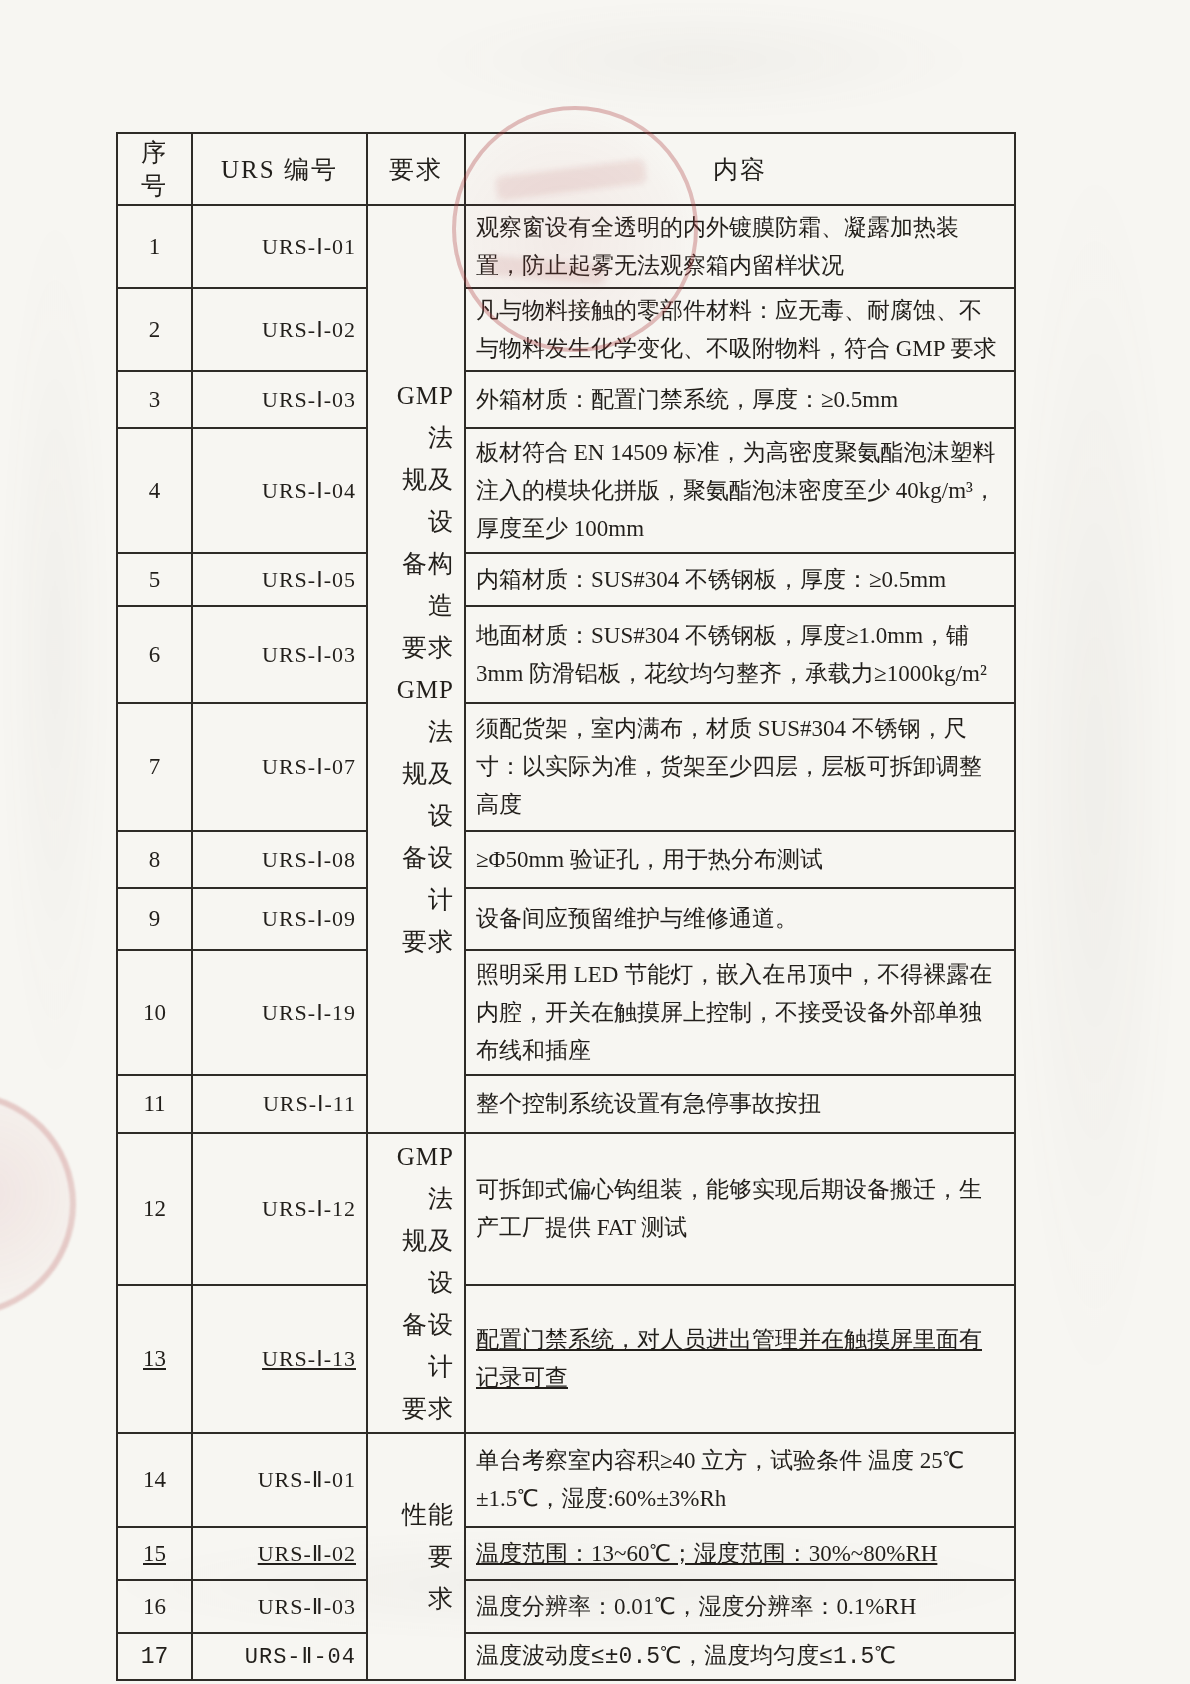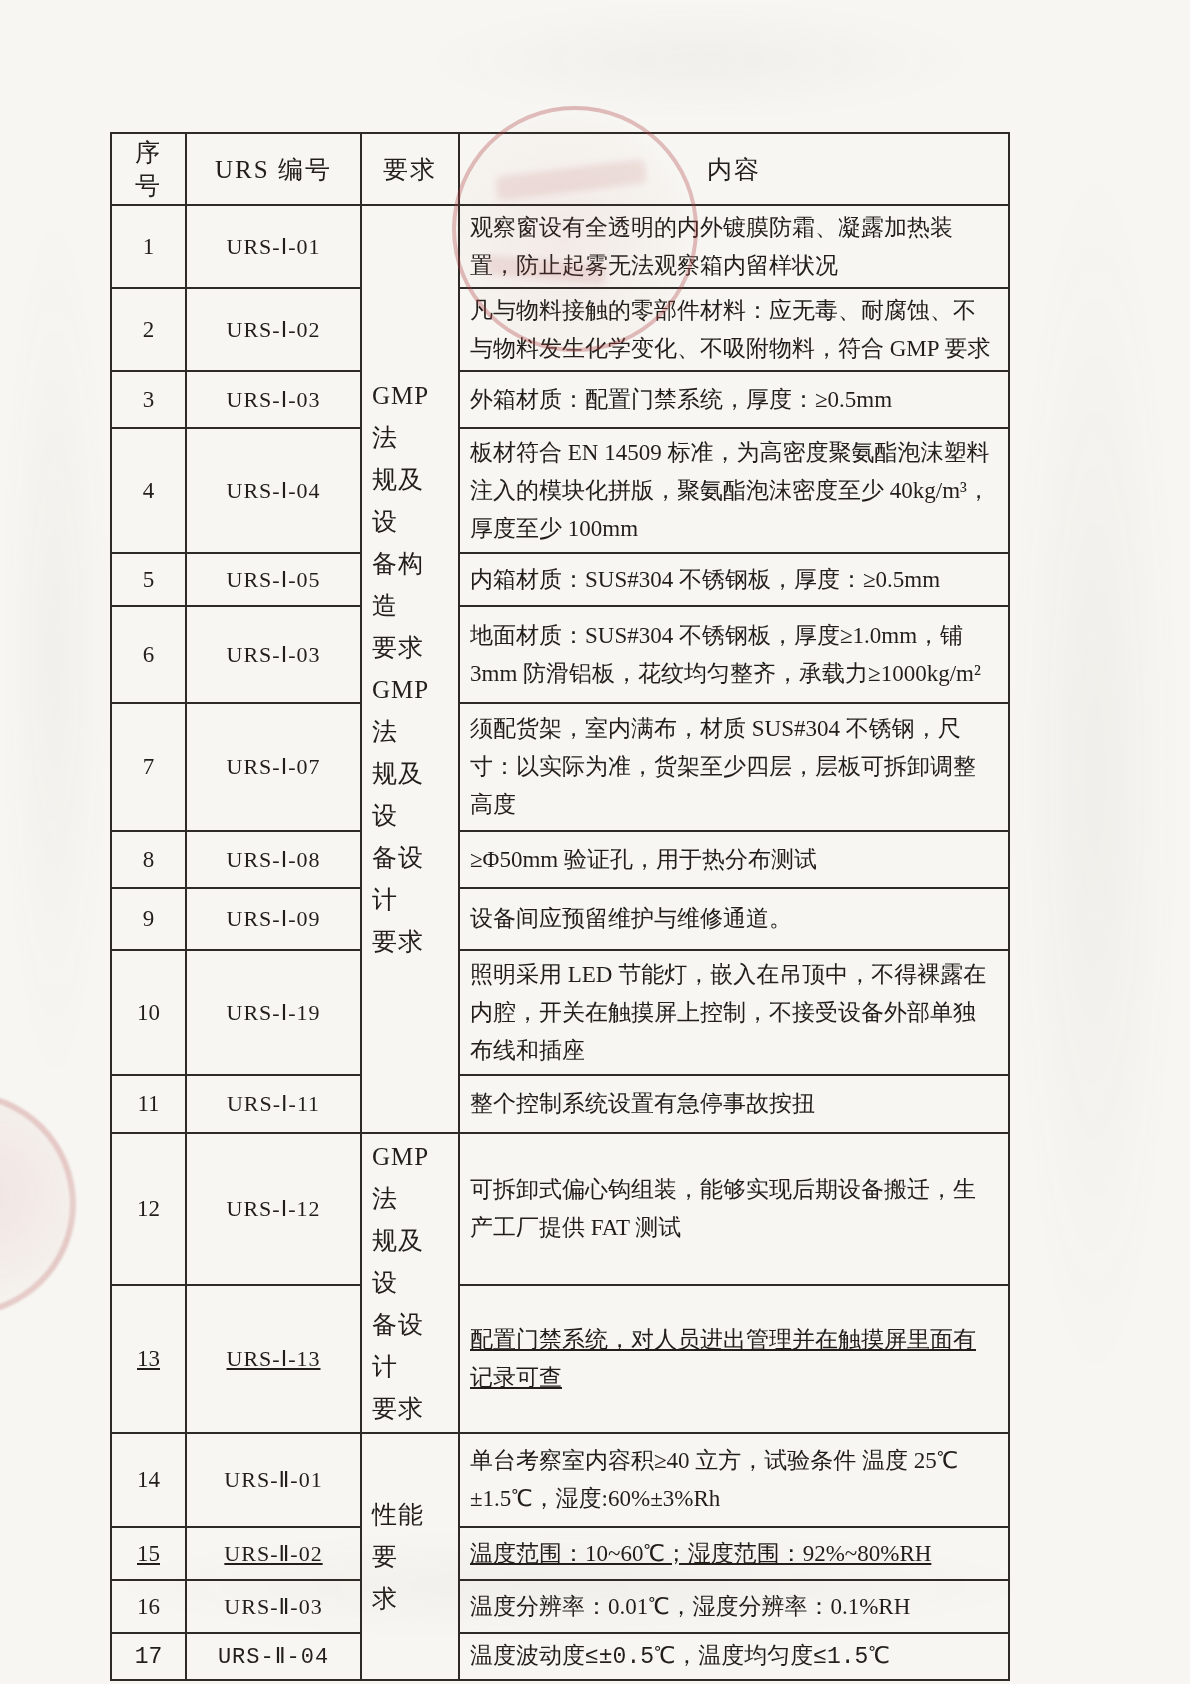--- a/index.html
+++ b/index.html
@@ -27,21 +27,21 @@
     background: radial-gradient(ellipse at center, rgba(80,75,70,0.045), rgba(80,75,70,0) 70%); }
   .smudge.s2 { left: 110px; top: 1530px; width: 920px; height: 110px;
     background: radial-gradient(ellipse at center, rgba(80,75,70,0.04), rgba(80,75,70,0) 72%); }
   .smudge.s3 { left: 0px; top: 200px; width: 110px; height: 900px;
     background: radial-gradient(ellipse at center, rgba(80,75,70,0.035), rgba(80,75,70,0) 70%); }
   .smudge.s4 { left: 420px; top: 0px; width: 560px; height: 120px;
     background: radial-gradient(ellipse at center, rgba(80,75,70,0.04), rgba(80,75,70,0) 70%); }
 
   table.urs {
     position: absolute;
-    left: 110px;
+    left: 116px;
     top: 132px;
     width: 898px;
     border-collapse: collapse;
     table-layout: fixed;
   }
   table.urs col.c-no   { width: 75px; }
   table.urs col.c-code { width: 175px; }
   table.urs col.c-req  { width: 98px; }
   table.urs col.c-body { width: 550px; }
 
@@ -55,27 +55,27 @@
     font-weight: normal;
     font-size: 25px;
     text-align: center;
     letter-spacing: 2px;
   }
   td.no-cell {
     text-align: center;
     font-size: 23px;
   }
   td.code-cell {
-    text-align: center;
+    text-align: right;
     font-size: 22px;
     letter-spacing: 1px;
     white-space: nowrap;
   }
   td.req-cell {
-    text-align: left;
+    text-align: right;
     font-size: 25px;
     line-height: 42px;
     white-space: pre-line;
     letter-spacing: 1px;
     font-family: Liberation Serif, serif;
   }
   td.content-cell {
     text-align: left;
     font-size: 23px;
     line-height: 38px;
@@ -234,21 +234,21 @@
     <tr class="r14">
       <td class="no-cell">14</td>
       <td class="code-cell">URS-Ⅱ-01</td>
       <td class="req-cell" rowspan="4">性能要
 求</td>
       <td class="content-cell">单台考察室内容积≥40 立方，试验条件 温度 25℃±1.5℃，湿度:60%±3%Rh</td>
     </tr>
     <tr class="r15">
       <td class="no-cell">15</td>
       <td class="code-cell">URS-Ⅱ-02</td>
-      <td class="content-cell">温度范围：10~60℃；湿度范围：92%~80%RH</td>
+      <td class="content-cell">温度范围：13~60℃；湿度范围：30%~80%RH</td>
     </tr>
     <tr class="r16">
       <td class="no-cell">16</td>
       <td class="code-cell">URS-Ⅱ-03</td>
       <td class="content-cell">温度分辨率：0.01℃，湿度分辨率：0.1%RH</td>
     </tr>
     <tr class="r17">
       <td class="no-cell">17</td>
       <td class="code-cell">URS-Ⅱ-04</td>
       <td class="content-cell">温度波动度≤±0.5℃，温度均匀度≤1.5℃</td>

